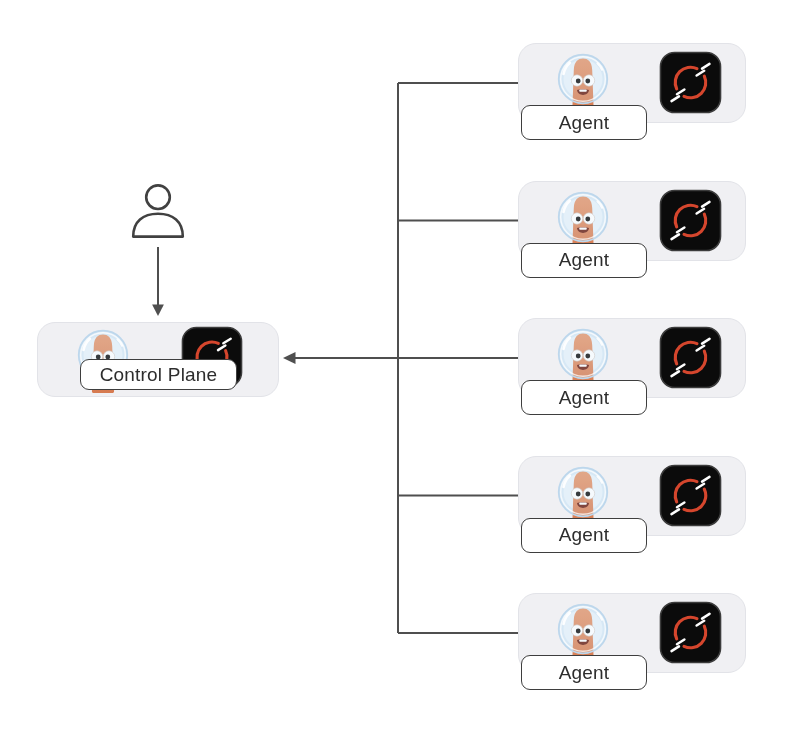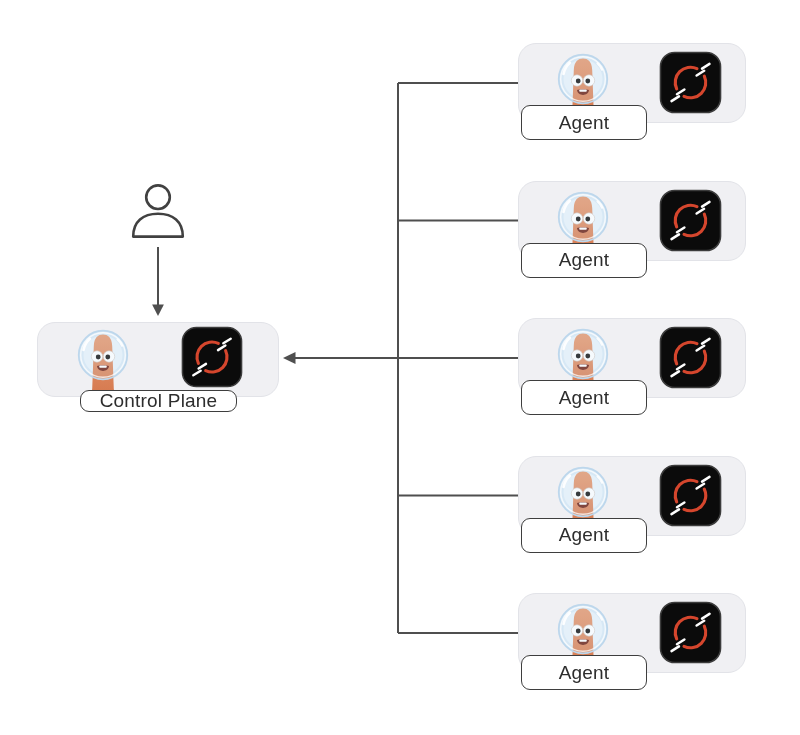--- a/index.html
+++ b/index.html
@@ -93,21 +93,21 @@
       <use href="#sym-person"></use>
     </svg>
 
   <div class="node-pill" style="left:37px;top:322px;width:242px;height:75px"></div>
   <svg class="icon-abs" style="left:73px;top:329px" width="60" height="66">
       <use href="#sym-mascot"></use>
     </svg>
   <svg class="icon-abs" style="left:181px;top:326px" width="62" height="62">
       <use href="#sym-logo"></use>
     </svg>
-  <div class="label-box" style="left:80px;top:390px;width:157px;height:22px">
+  <div class="label-box" style="left:80px;top:359px;width:157px;height:31px">
     <span>Control Plane</span>
   </div>
 
   <div class="node-pill" style="left:518px;top:43px;width:228px;height:80px"></div>
   <svg class="icon-abs" style="left:553px;top:53px" width="60" height="66">
       <use href="#sym-mascot"></use>
     </svg>
   <svg class="icon-abs" style="left:659px;top:51px" width="63" height="63">
       <use href="#sym-logo"></use>
     </svg>

